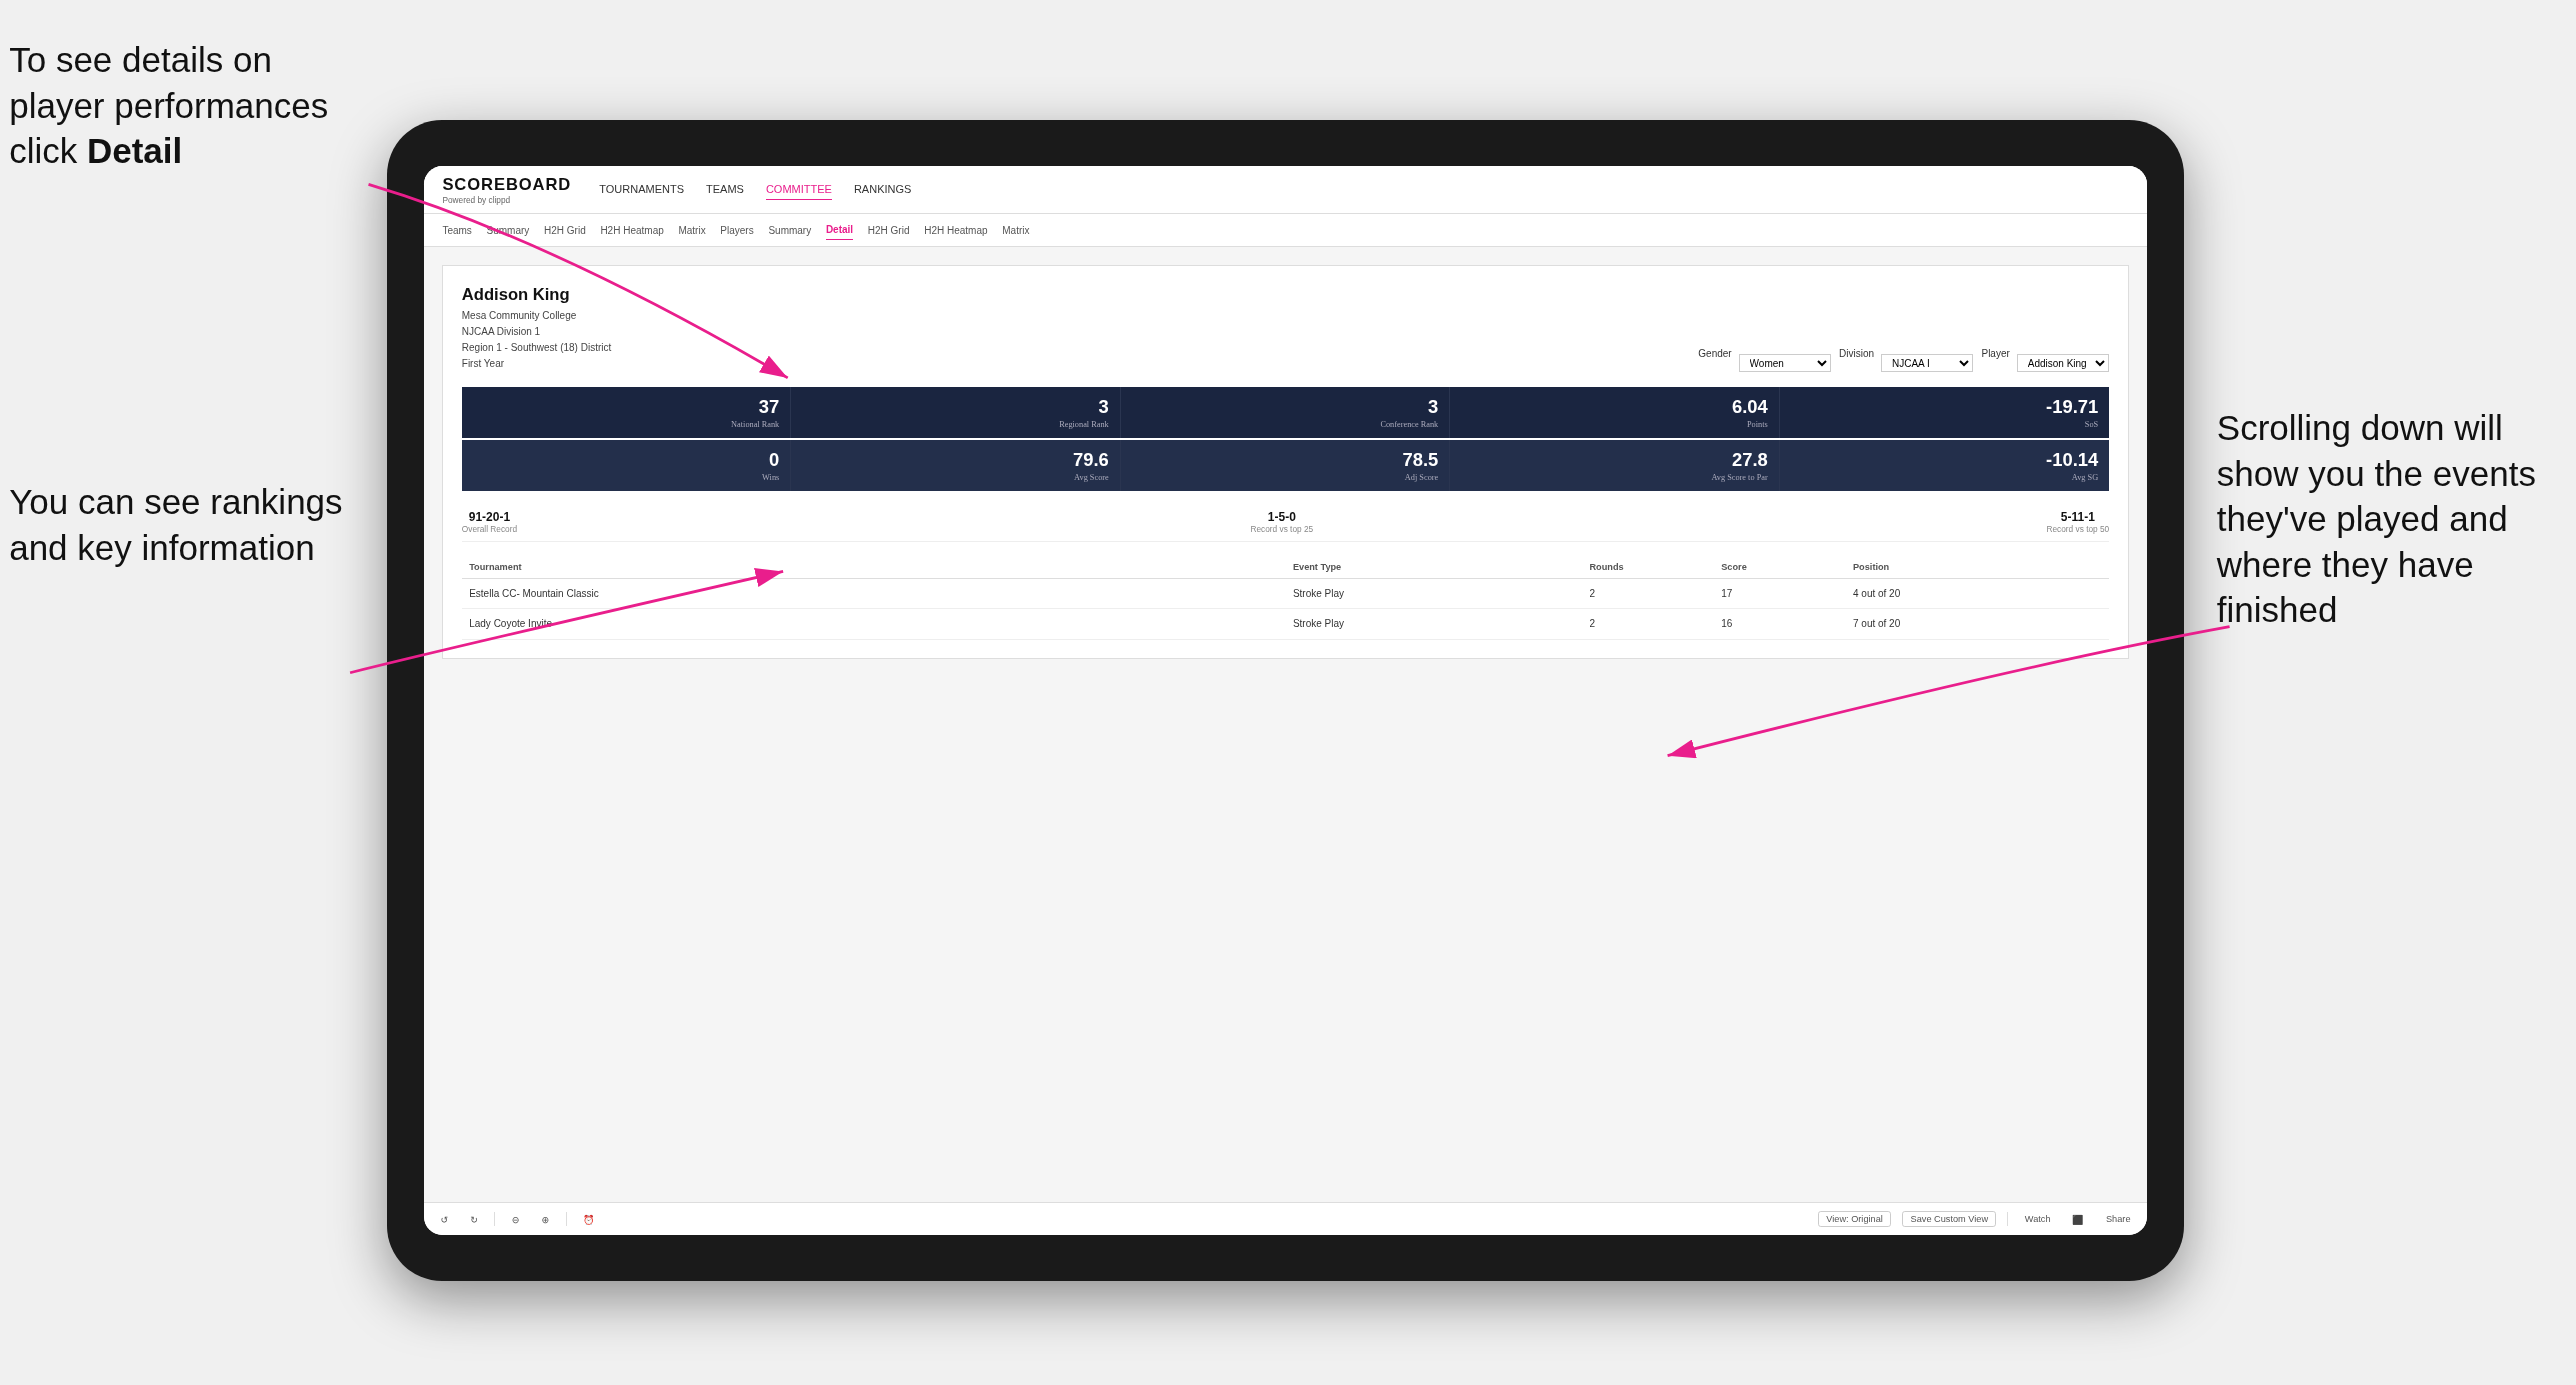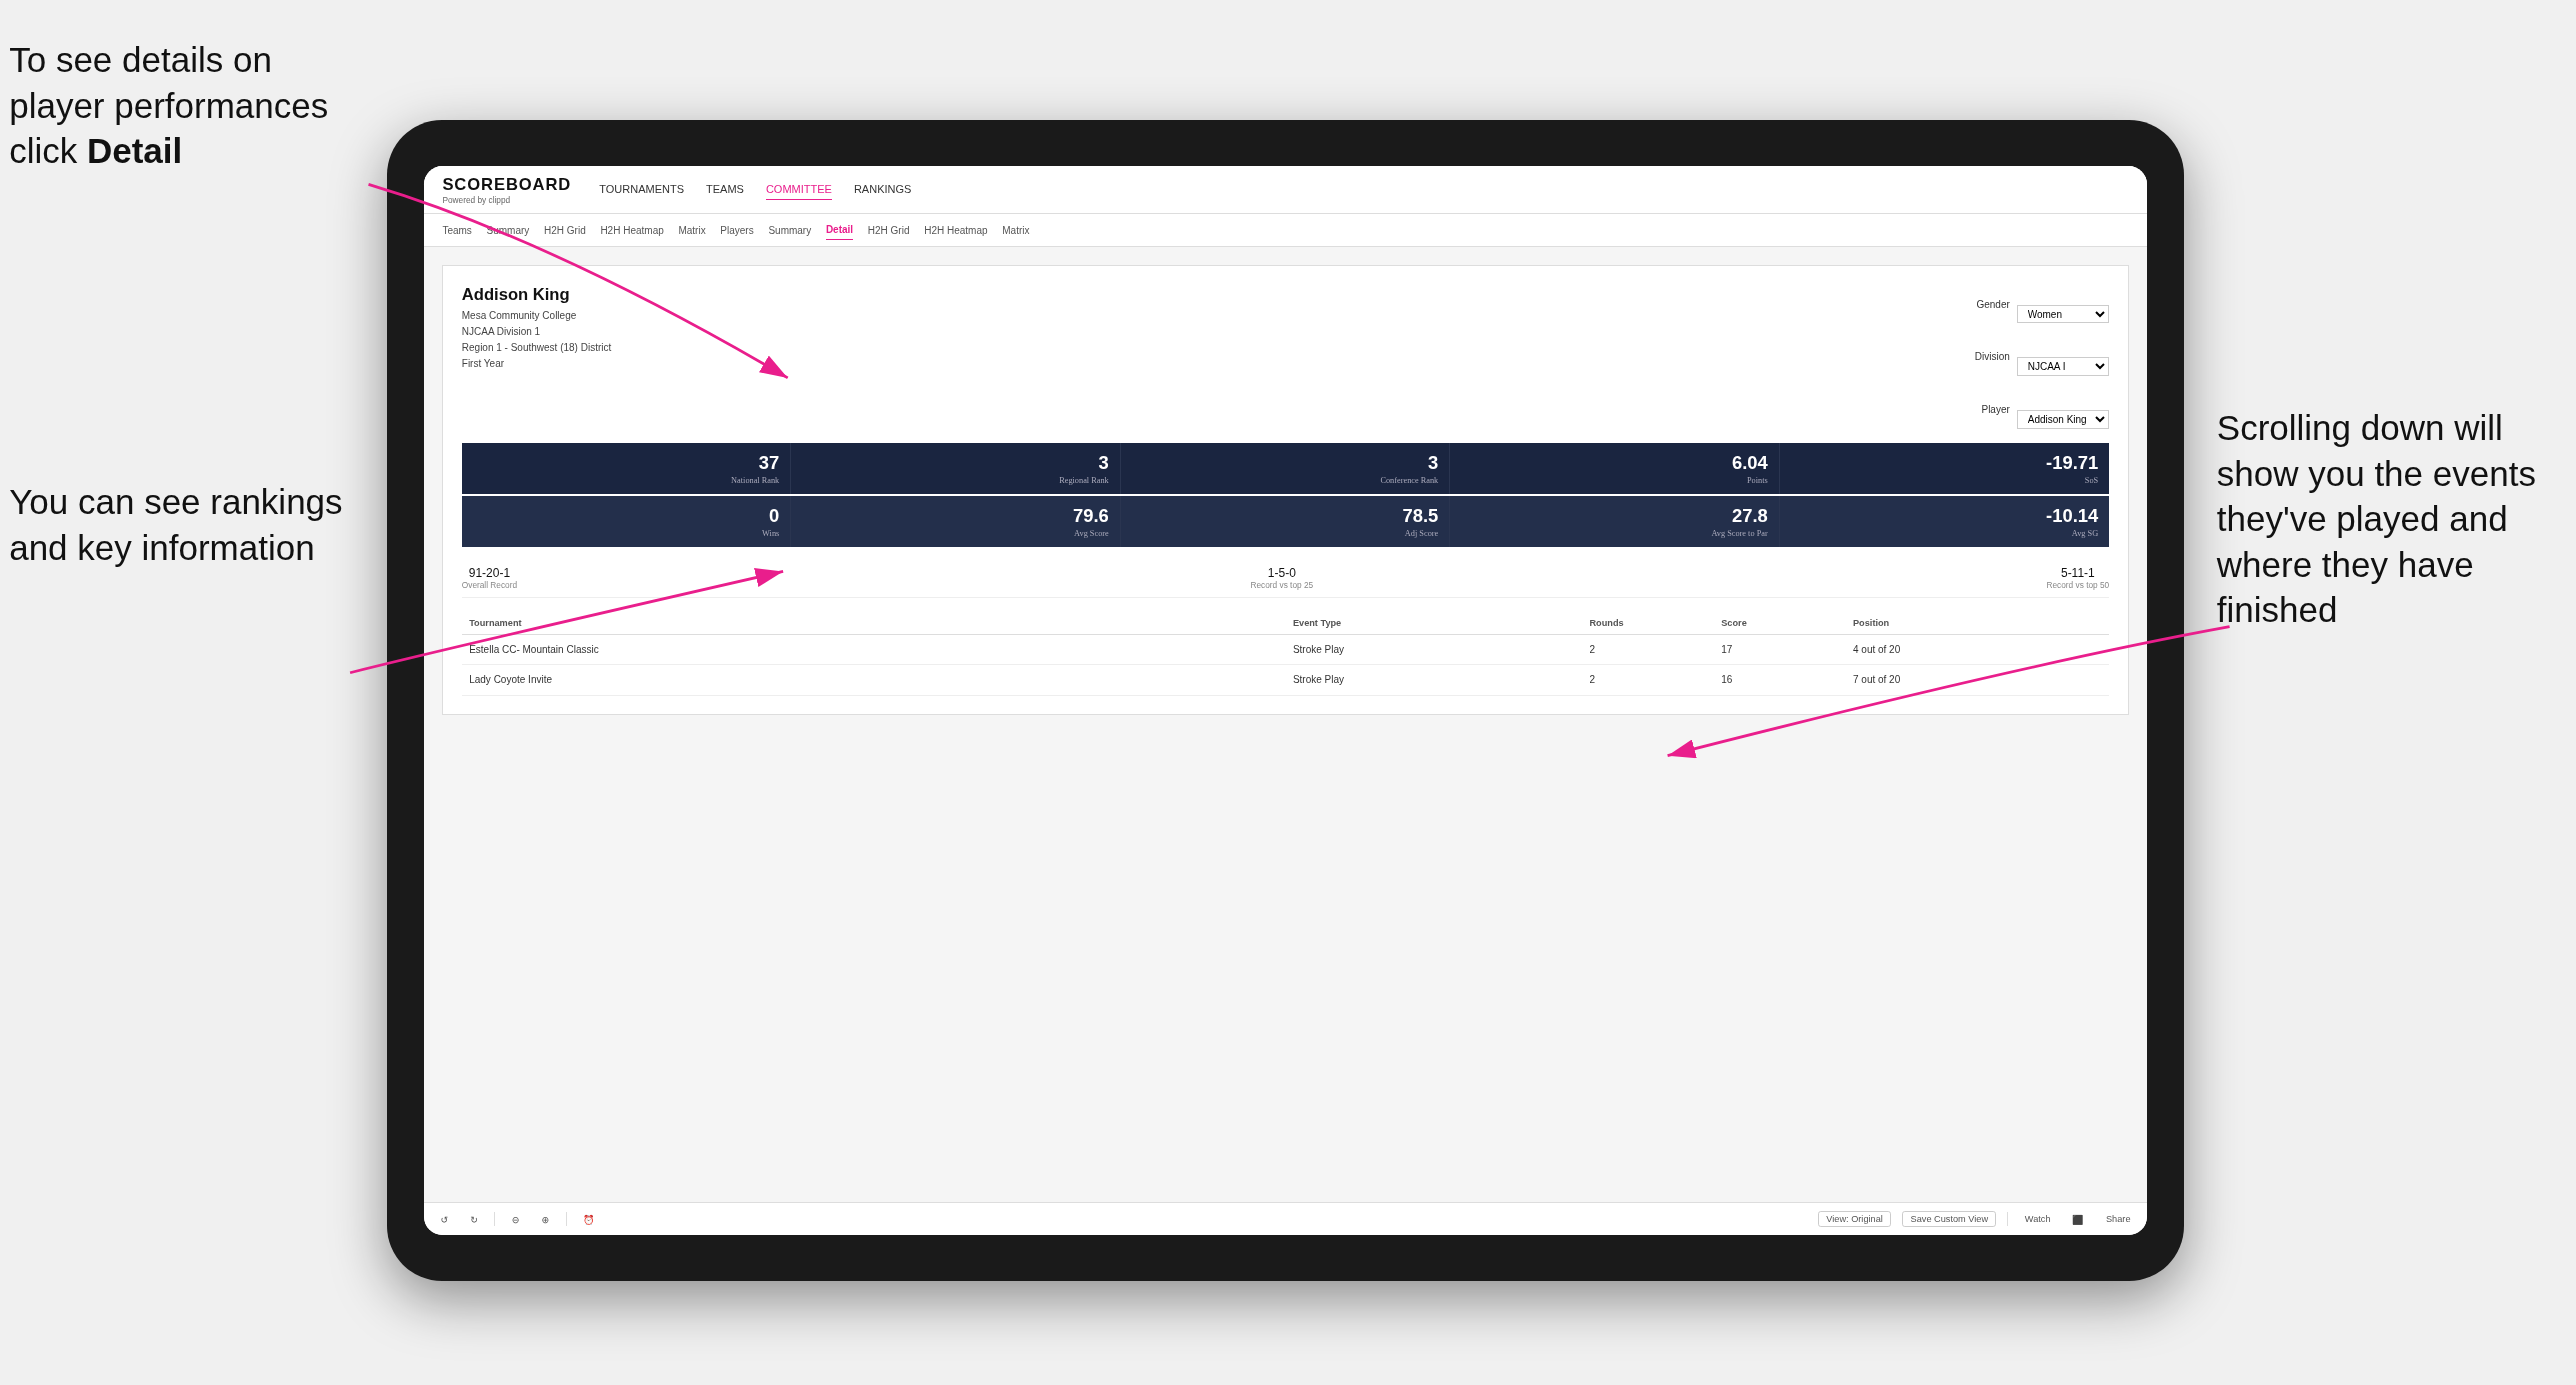--- a/index.html
+++ b/index.html
@@ -174,22 +174,21 @@
     }
 
     .player-info p {
       font-size: 10px;
       color: #444;
       line-height: 1.6;
     }
 
     .player-filters {
       display: flex;
-      flex-direction: column;
-      gap: 14px;
+      gap: 8px;
       align-items: flex-end;
     }
 
     .filter-row {
       display: flex;
       align-items: center;
       gap: 7.4px;
       font-size: 10px;
       color: #333;
     }
@@ -251,21 +250,21 @@
       padding: 7.4px 0;
       border-bottom: 0.9px solid #eee;
     }
 
     .record-item {
       text-align: center;
     }
 
     .record-value {
       font-size: 12px;
-      font-weight: 400;
+      font-weight: 700;
       color: #111;
       display: block;
     }
 
     .record-label {
       font-size: 8.3px;
       color: #888;
       display: block;
     }
 

